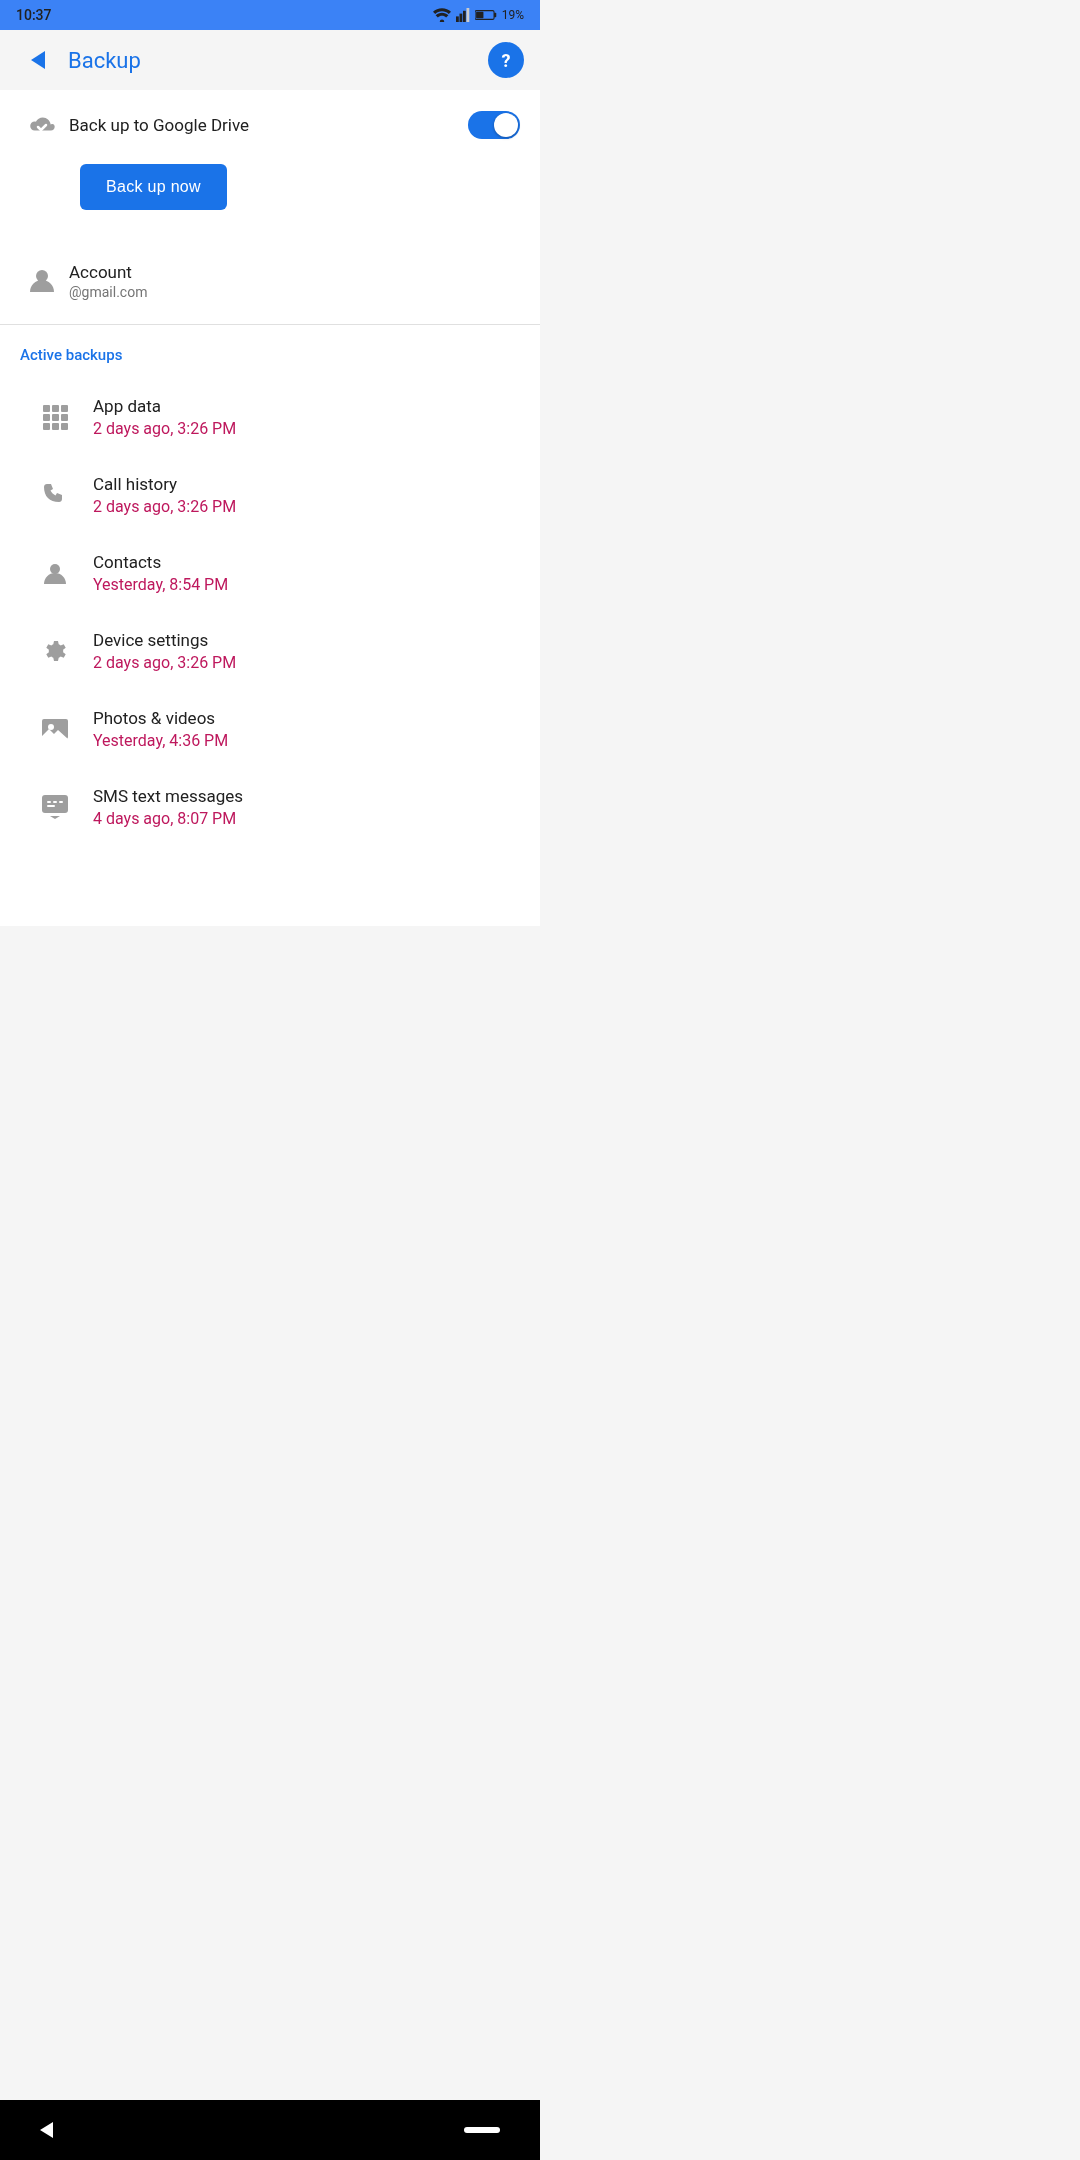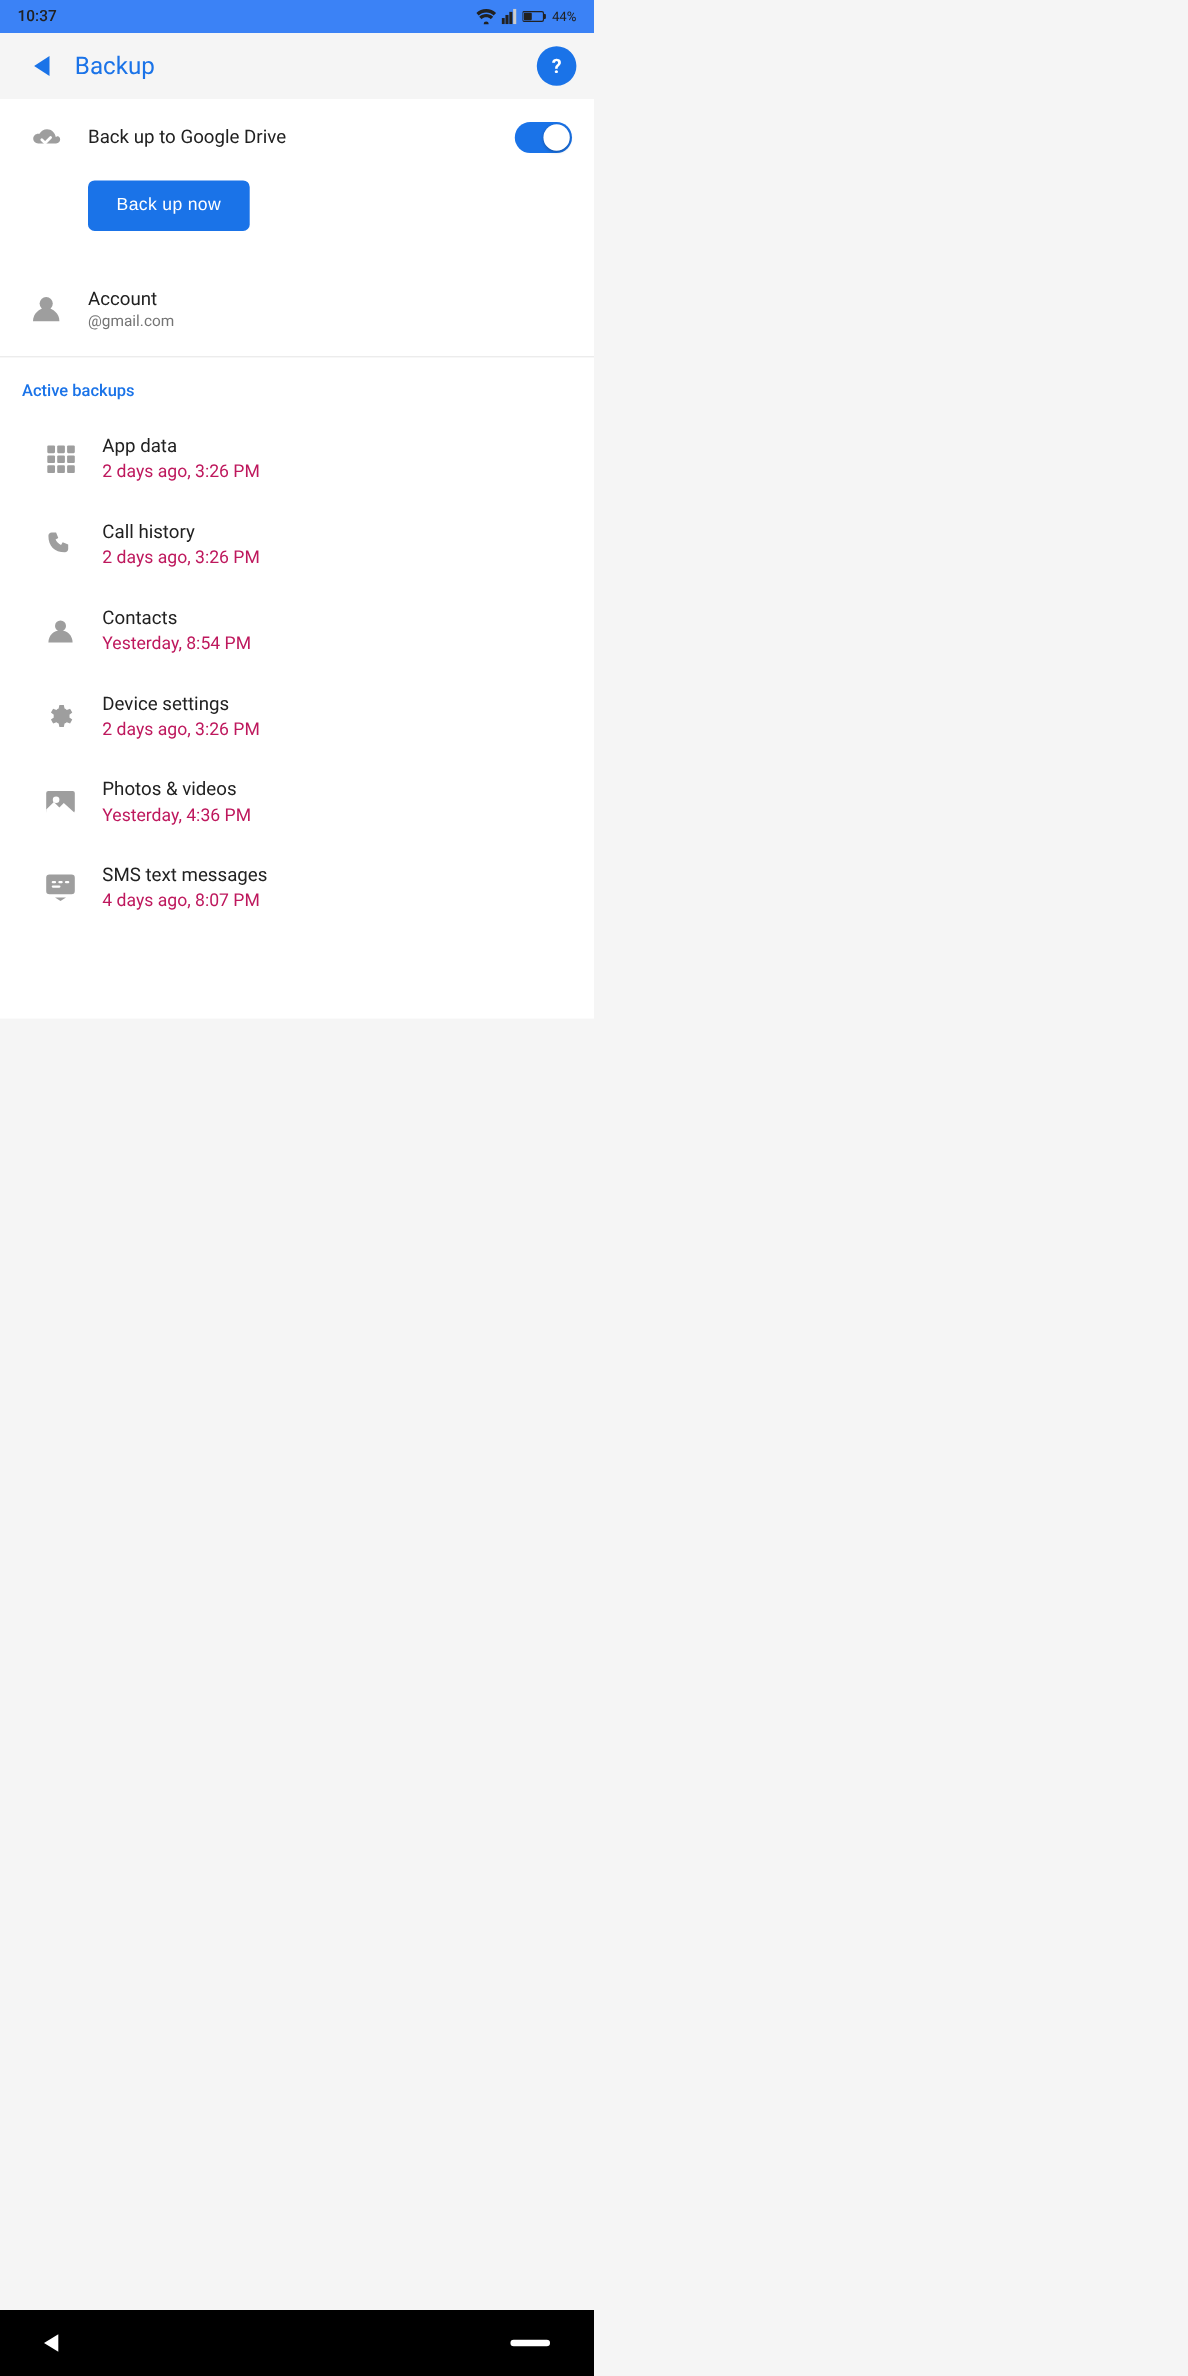--- a/index.html
+++ b/index.html
@@ -107,21 +107,21 @@
     .row-icon {
       width: 44px;
       display: flex;
       align-items: center;
       justify-content: center;
       flex-shrink: 0;
       margin-top: 4px;
     }
     .row-text {
       flex: 1;
-      margin-left: 16px;
+      margin-left: 5px;
     }
     .row-title {
       font-size: 17px;
       color: #212121;
       font-weight: 400;
     }
     .row-sub {
       font-size: 14px;
       color: #757575;
       margin-top: 2px;
@@ -267,21 +267,21 @@
       <rect x="5" y="8" width="4" height="12" fill="#212121"></rect>
       <rect x="10" y="4" width="4" height="16" fill="#212121"></rect>
       <rect x="15" y="0" width="4" height="20" fill="#ccc"></rect>
     </svg>
 
     <svg width="22" height="14" viewBox="0 0 30 16">
       <rect x="0" y="2" width="26" height="12" rx="2" ry="2" fill="none" stroke="#212121" stroke-width="1.5"></rect>
       <rect x="26" y="5" width="3" height="6" rx="1" fill="#212121"></rect>
       <rect x="1.5" y="3.5" width="10" height="9" rx="1" fill="#212121"></rect>
     </svg>
-    <span>44%</span>
+    <span>19%</span>
   </div>
 </div>
 
 <div class="top-bar">
   <div class="back-btn">
     <div class="back-arrow"></div>
   </div>
   <span class="top-title">Backup</span>
   <div class="help-btn">
     <span>?</span>

